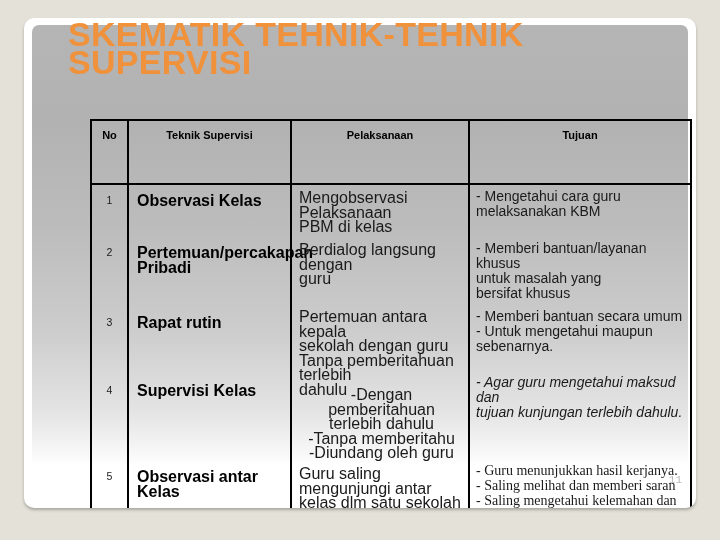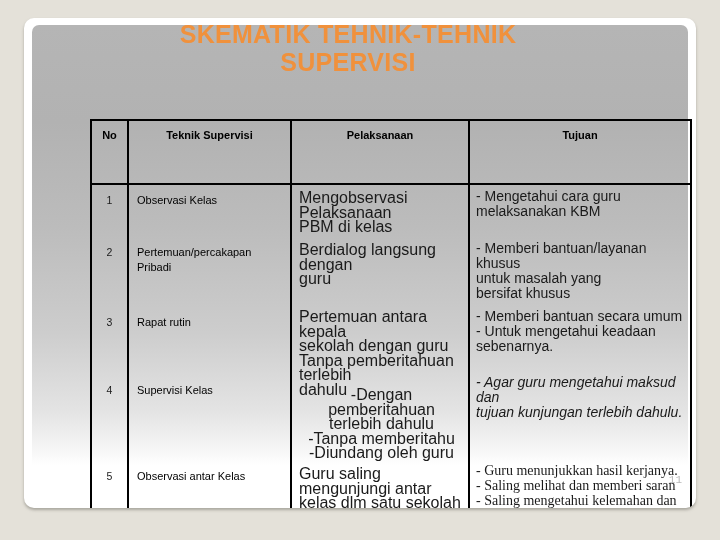--- a/index.html
+++ b/index.html
@@ -47,26 +47,25 @@
                 #ffffff 100%);
   }
 
   
   #slide-title {
     position: absolute;
     left: 44px;
     top: 2px;
     width: 560px;
     color: #f0913c;
-    font-size: 25px;
+    font-size: 34px;
     font-weight: bold;
     line-height: 28px;
     letter-spacing: 0.3px;
     white-space: pre-line;
-    text-align: center;
   }
 
   
   #supervisi-table {
     position: absolute;
     left: 66px;
     top: 101px;
     width: 600px;
     border-collapse: collapse;
     table-layout: fixed;
@@ -117,22 +116,22 @@
   }
   .col-no .blk {
     width: 100%;
     text-align: center;
     font-size: 10.5px;
     color: #1a1a1a;
   }
   .col-tek .blk {
     left: 8px;
     right: 4px;
-    font-weight: normal;
-    font-size: 11px;
+    font-weight: bold;
+    font-size: 16px;
     color: #000000;
     line-height: 15px;
   }
   .col-pel .blk {
     left: 7px;
     right: 4px;
     font-size: 16px;
     color: #1a1a1a;
     line-height: 14.5px;
   }
@@ -249,21 +248,21 @@
         </td>
 
         <td class="col-tuj">
           <div class="cell-inner">
             <div class="blk t-r1">- Mengetahui cara guru
    melaksanakan KBM</div>
             <div class="blk t-r2">- Memberi bantuan/layanan khusus
    untuk masalah  yang
    bersifat khusus</div>
             <div class="blk t-r3">- Memberi bantuan secara umum
-- Untuk mengetahui keadaan
+- Untuk mengetahui maupun
    sebenarnya.</div>
             <div class="blk t-r4">- Agar guru mengetahui maksud dan
    tujuan kunjungan terlebih dahulu.</div>
             <div class="blk t-r5">- Guru menunjukkan hasil kerjanya.
 - Saling melihat dan memberi saran
 - Saling mengetahui kelemahan dan
    kelebihan masing-masing.</div>
           </div>
         </td>
 

